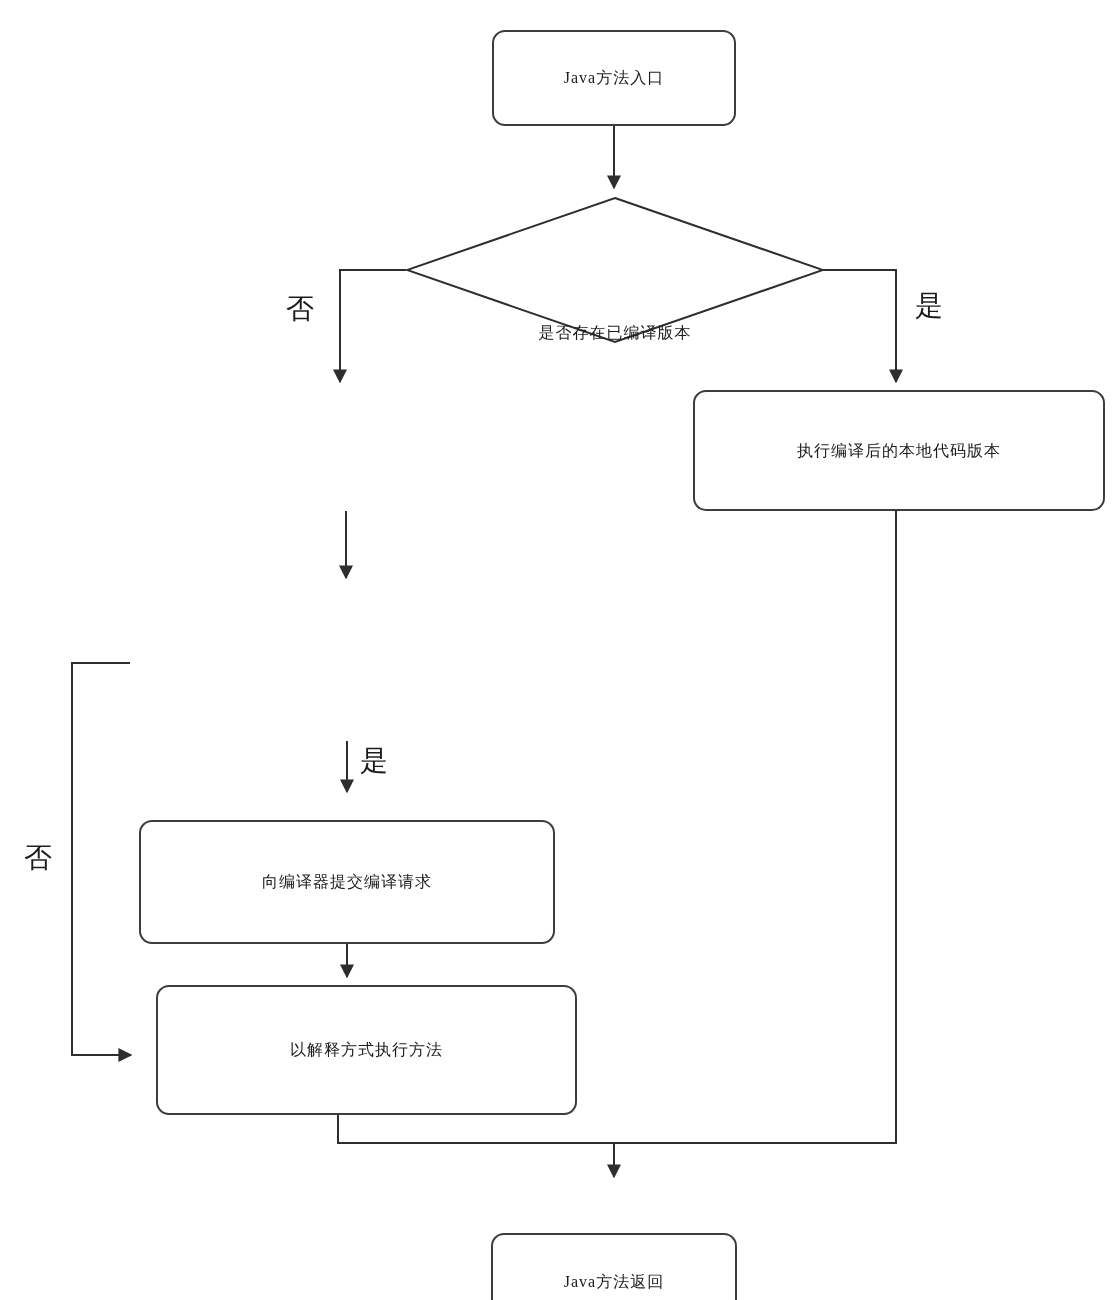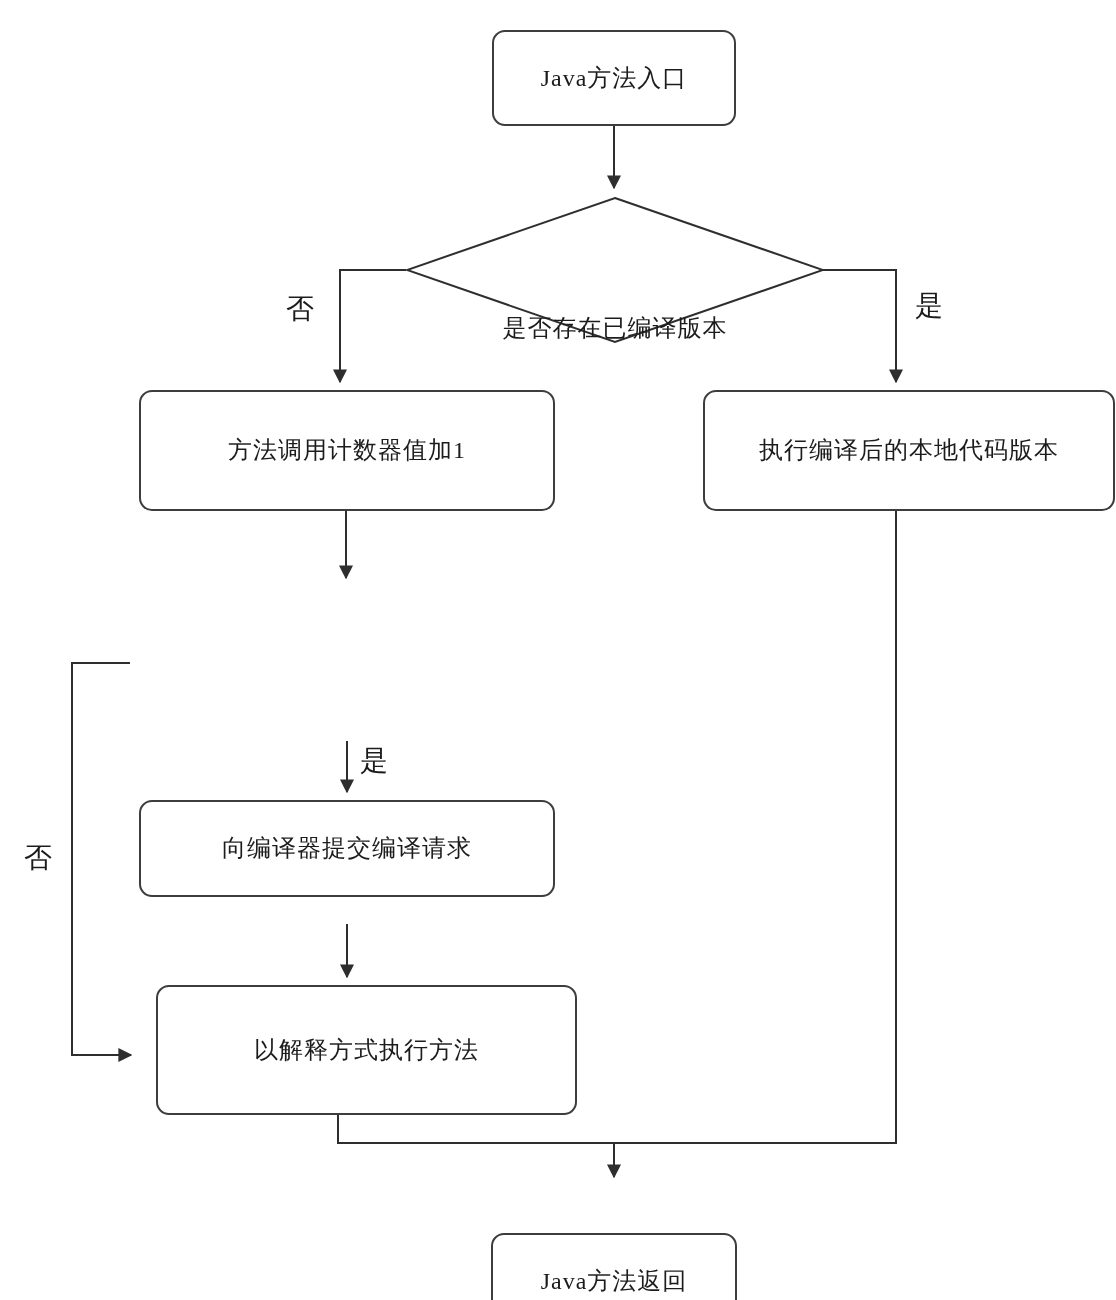--- a/index.html
+++ b/index.html
@@ -32,21 +32,21 @@
     position: absolute;
     display: flex;
     align-items: center;
     justify-content: center;
     text-align: center;
     box-sizing: border-box;
   }
   .node .node-label {
     position: relative;
     z-index: 2;
-    font-size: 24px;
+    font-size: 16px;
     line-height: 1.35;
     letter-spacing: 1px;
   }
   .rect {
     background: #ffffff;
     border: 2px solid #3d3d3d;
     border-radius: 13px;
   }
   .diamond {
     background: transparent;
@@ -98,30 +98,27 @@
     <span class="node-label">Java方法入口</span>
   </div>
 
   <div class="node diamond" style="left:405px; top:196px; width:420px; height:148px;">
     <svg class="diamond-shape" viewBox="0 0 420 148" preserveAspectRatio="none">
       <polygon points="210,2 418,74 210,146 2,74"></polygon>
     </svg>
     <span class="node-label">是否存在已编译版本</span>
   </div>
 
-  <div class="node rect" style="left:139px; top:390px; width:416px; height:121px;">
-    <span class="node-label">方法调用计数器值加1</span>
-  </div>
 
-  <div class="node rect" style="left:693px; top:390px; width:412px; height:121px;margin-left:10px;">
+  <div class="node rect" style="left:693px; top:390px; width:412px; height:121px;">
     <span class="node-label">执行编译后的本地代码版本</span>
   </div>
 
 
-  <div class="node rect" style="left:139px; top:800px; width:416px; height:97px;">
+  <div class="node rect" style="left:139px; top:820px; width:416px; height:124px;">
     <span class="node-label">向编译器提交编译请求</span>
   </div>
 
   <div class="node rect" style="left:156px; top:985px; width:421px; height:130px;">
     <span class="node-label">以解释方式执行方法</span>
   </div>
 
   <div class="node rect" style="left:491px; top:1185px; width:246px; height:97px;margin-top:48px;">
     <span class="node-label">Java方法返回</span>
   </div>

